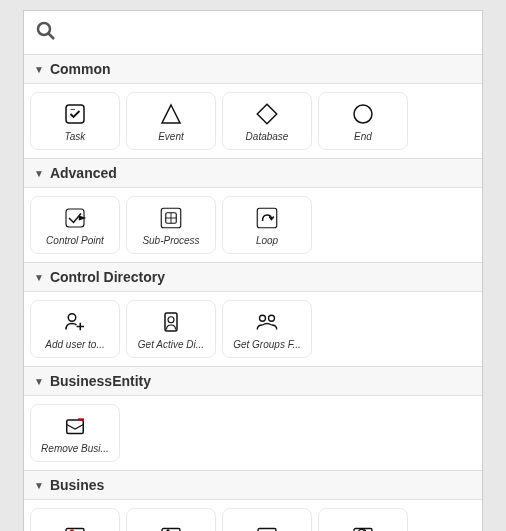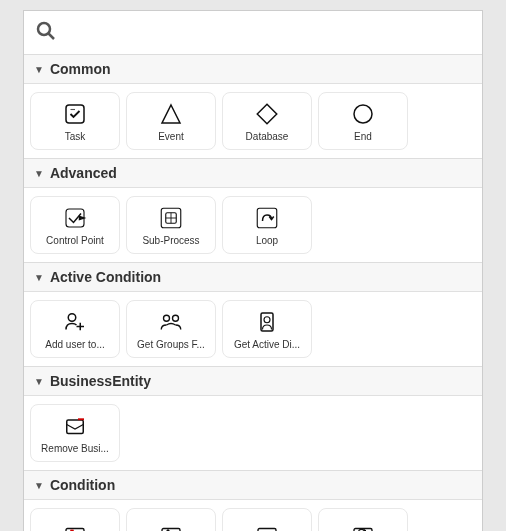--- a/index.html
+++ b/index.html
@@ -85,20 +85,21 @@
       display: flex;
       align-items: center;
       justify-content: center;
     }
     .item-label {
       font-size: 10px;
       color: #333;
       text-align: right;
       line-height: 1.2;
       word-break: break-word;
+      font-style: italic;
     }
     
     svg {
       width: 24px;
       height: 24px;
     }
   </style>
 </head>
 <body>
 
@@ -201,59 +202,59 @@
         </div>
         <span class="item-label">Loop</span>
       </div>
 
     </div>
   </div>
 
   <div class="section">
     <div class="section-header">
       <span class="chevron">▼</span>
-      <span>Active Condition</span>
+      <span>Control Directory</span>
     </div>
     <div class="items-grid">
 
       <div class="item-card">
         <div class="item-icon">
           <svg viewBox="0 0 32 32" fill="none" stroke="#111" stroke-width="2">
             <circle cx="12" cy="10" r="5" fill="none" stroke="#111" stroke-width="2"></circle>
             <path d="M4,26 Q4,18 12,18 Q16,18 18,20" fill="none" stroke="#111" stroke-width="2"></path>
             <line x1="23" y1="17" x2="23" y2="27" stroke="#111" stroke-width="2"></line>
             <line x1="18" y1="22" x2="28" y2="22" stroke="#111" stroke-width="2"></line>
           </svg>
         </div>
         <span class="item-label">Add user to...</span>
+      </div>
+
+      <div class="item-card">
+        <div class="item-icon">
+          <svg viewBox="0 0 32 32" fill="none" stroke="#111" stroke-width="2">
+            <rect x="8" y="4" width="16" height="24" rx="2" fill="none" stroke="#111" stroke-width="2"></rect>
+            <circle cx="16" cy="13" r="4" fill="none" stroke="#111" stroke-width="1.5"></circle>
+            <path d="M10,26 Q10,20 16,20 Q22,20 22,26" fill="none" stroke="#111" stroke-width="1.5"></path>
+          </svg>
+        </div>
+        <span class="item-label">Get Active Di...</span>
       </div>
 
       <div class="item-card">
         <div class="item-icon">
           <svg viewBox="0 0 32 32" fill="none" stroke="#111" stroke-width="2">
             <circle cx="10" cy="11" r="4" fill="none" stroke="#111" stroke-width="1.8"></circle>
             <circle cx="22" cy="11" r="4" fill="none" stroke="#111" stroke-width="1.8"></circle>
             <path d="M3,26 Q3,20 10,20" fill="none" stroke="#111" stroke-width="1.8"></path>
             <path d="M22,20 Q29,20 29,26" fill="none" stroke="#111" stroke-width="1.8"></path>
             <path d="M10,20 Q16,16 22,20" fill="none" stroke="#111" stroke-width="1.8"></path>
           </svg>
         </div>
         <span class="item-label">Get Groups F...</span>
       </div>
-
-      <div class="item-card">
-        <div class="item-icon">
-          <svg viewBox="0 0 32 32" fill="none" stroke="#111" stroke-width="2">
-            <rect x="8" y="4" width="16" height="24" rx="2" fill="none" stroke="#111" stroke-width="2"></rect>
-            <circle cx="16" cy="13" r="4" fill="none" stroke="#111" stroke-width="1.5"></circle>
-            <path d="M10,26 Q10,20 16,20 Q22,20 22,26" fill="none" stroke="#111" stroke-width="1.5"></path>
-          </svg>
-        </div>
-        <span class="item-label">Get Active Di...</span>
-      </div>
     </div>
   </div>
 
   <div class="section">
     <div class="section-header">
       <span class="chevron">▼</span>
       <span>BusinessEntity</span>
     </div>
     <div class="items-grid">
 
@@ -269,21 +270,21 @@
         <span class="item-label">Remove Busi...</span>
       </div>
 
 
     </div>
   </div>
 
   <div class="section">
     <div class="section-header">
       <span class="chevron">▼</span>
-      <span>Condition</span>
+      <span>Busines</span>
     </div>
     <div class="items-grid">
 
       <div class="item-card">
         <div class="item-icon">
           <svg viewBox="0 0 32 32" fill="none" stroke="#111" stroke-width="2">
             <rect x="4" y="6" width="24" height="20" rx="2" fill="none" stroke="#111" stroke-width="1.8"></rect>
             <line x1="4" y1="12" x2="28" y2="12" stroke="#111" stroke-width="1.5"></line>
             <line x1="4" y1="18" x2="28" y2="18" stroke="#111" stroke-width="1.5"></line>
             <line x1="9" y1="22" x2="16" y2="22" stroke="#111" stroke-width="1.5"></line>

